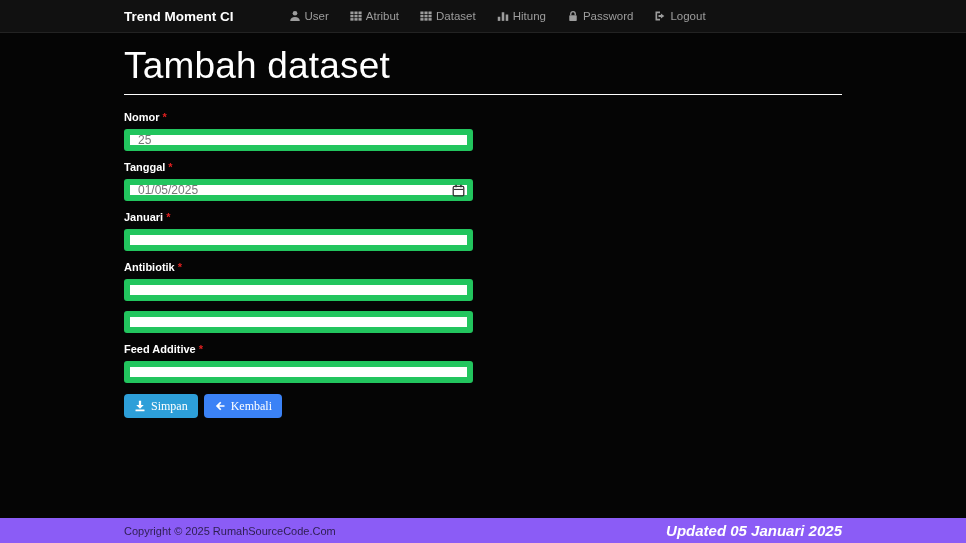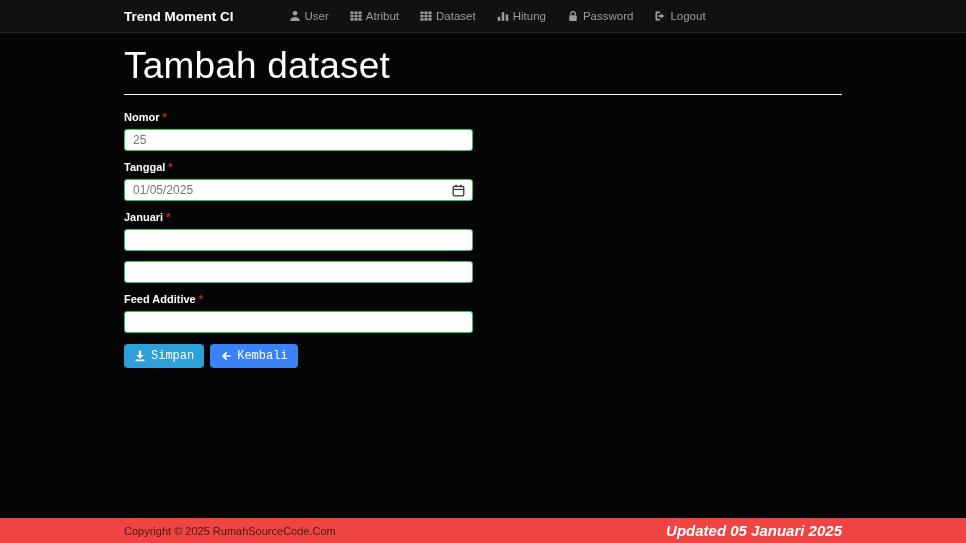--- a/index.html
+++ b/index.html
@@ -51,49 +51,49 @@
   .field-label {
     display:block; color:#ffffff;
     font-size:11px; font-weight:bold;
     margin-bottom:6px;
   }
   .req { color:#e02020; margin-left:3px; font-weight:bold; }
   .input-wrap { position:relative; width:349px; }
   .form-control {
     width:349px; height:22px;
     background:#ffffff;
-    border:1px solid #22c55e;
+    border:6px solid #22c55e;
     border-radius:3px;
     padding:2px 8px;
     font-size:12px; color:#777777;
     font-family:"Liberation Sans", sans-serif;
     outline:none; display:block;
   }
   .calendar-glyph {
     position:absolute; right:8px; top:4px; pointer-events:auto; cursor:pointer;
   }
 
   
   .btn-row { margin-top:11px; display:flex; gap:6px; }
   .btn {
     display:inline-flex; align-items:center; gap:5px;
     height:24px; padding:0 10px;
     border:none; border-radius:4px;
     font-size:12px; color:#ffffff;
-    font-family:Liberation Mono, monospace;
+    font-family:Liberation Serif, serif;
     cursor:pointer;
   }
   .btn-save { background:#2d9fd9; }
   .btn-back { background:#3b82f6; }
   .btn svg { display:block; }
 
   
   .footer {
     position:absolute; left:0; right:0; bottom:0;
-    height:25px; background:#ef4444;
+    height:25px; background:#8b5cf6;
     display:flex; align-items:center;text-align:center;
   }
   .footer .container {
     display:flex; justify-content:space-between; align-items:center;
   }
   .footer-copy {
     color:rgba(0,0,0,0.68); font-size:11px;
   }
   .footer-updated {
     color:#ffffff; font-size:15px; font-style:italic; font-weight:bold;
@@ -221,20 +221,28 @@
 
   <div class="form-group">
     <label class="field-label">
       <span class="label-text">Januari</span><span class="req">*</span>
     </label>
     <div class="input-wrap">
       <input class="form-control" type="text" style="">
     </div>
   </div>
 
+  <div class="form-group">
+    <label class="field-label">
+      <span class="label-text">Antibiotik</span><span class="req">*</span>
+    </label>
+    <div class="input-wrap">
+      <input class="form-control" type="text" style="">
+    </div>
+  </div>
 
   <div class="form-group">
     <div class="input-wrap">
       <input class="form-control" type="text" style="">
     </div>
   </div>
 
   <div class="form-group">
     <label class="field-label">
       <span class="label-text">Feed Additive</span><span class="req">*</span>

